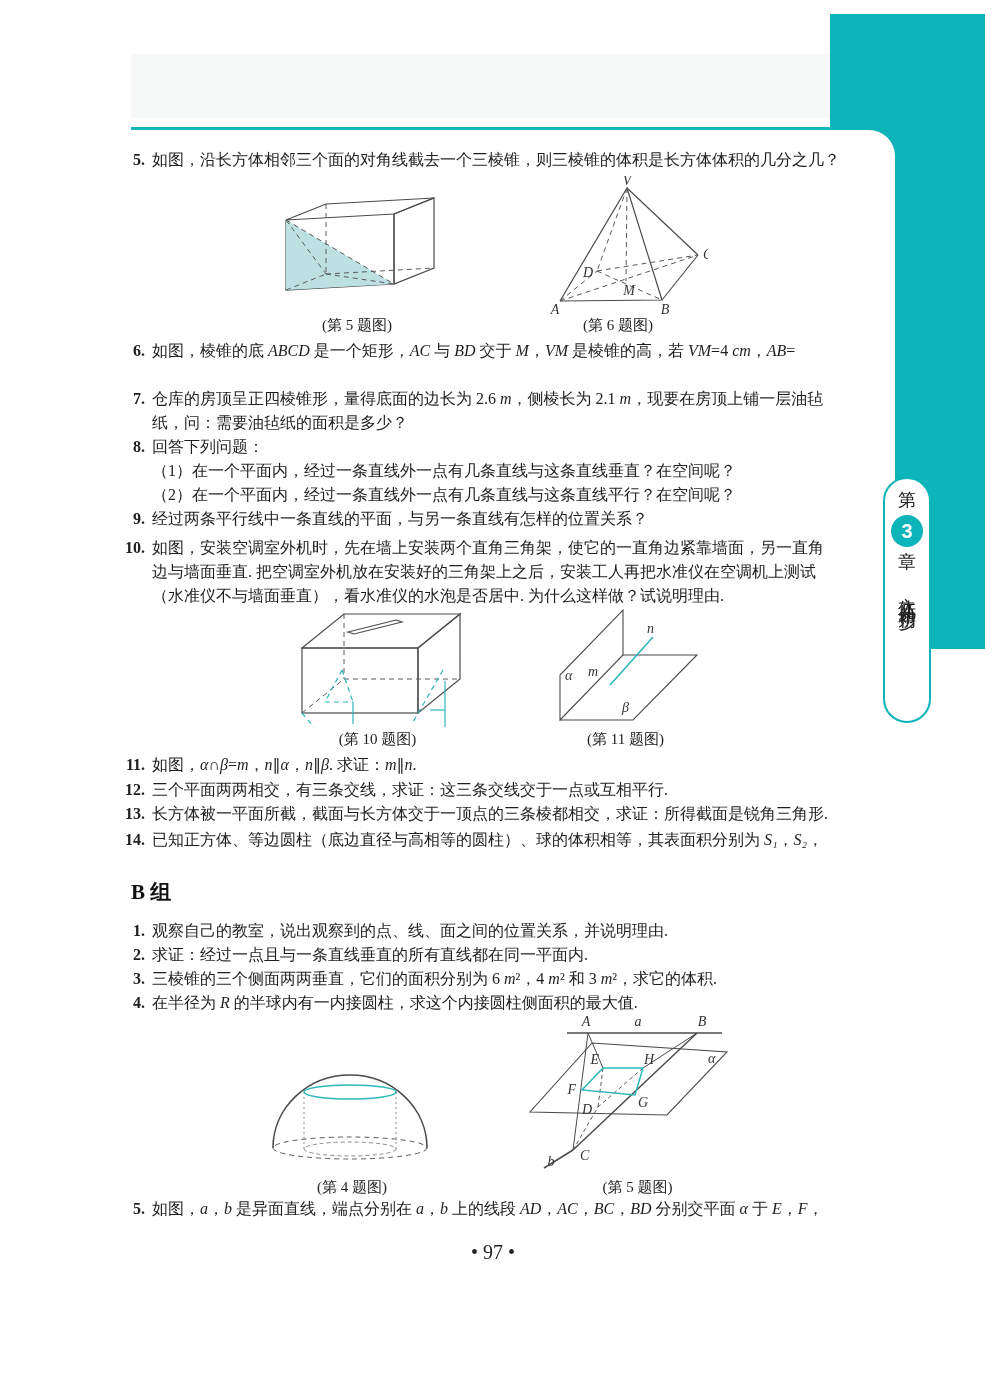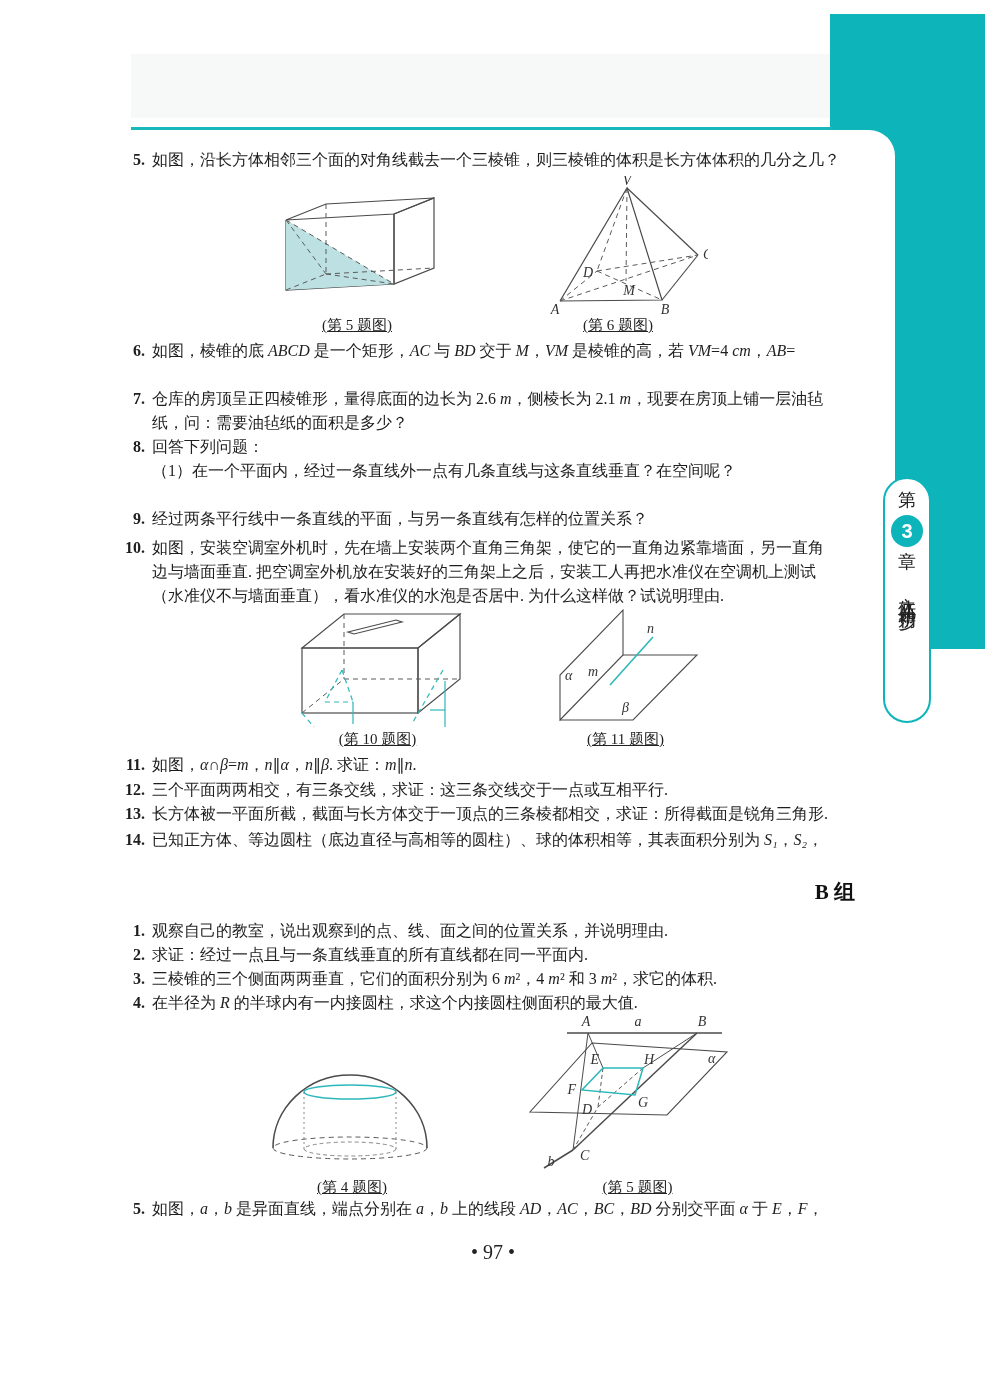--- a/index.html
+++ b/index.html
@@ -19,24 +19,24 @@
   .tab-num{width:32px;height:32px;border-radius:50%;background:#0db4ba;color:#fff;text-align:center;
            line-height:32px;font-family:"Liberation Sans",sans-serif;font-weight:bold;font-size:20px;margin:3px 0;}
   .tab-title{writing-mode:vertical-rl;text-orientation:upright;font-size:18px;letter-spacing:3px;
              color:#222;margin-top:9px;}
   
   .prob{position:absolute;left:152px;font-size:16px;color:#1e1e1e;}
   .pline{line-height:24px;white-space:nowrap;}
   .pnum{position:absolute;right:100%;padding-right:7px;font-weight:bold;line-height:24px;
         font-family:"Liberation Serif",serif;}
   .mv{font-family:"Liberation Serif",serif;font-style:italic;}
-  .bhead{position:absolute;left:131px;top:878px;width:724px;text-align:right;font-size:21px;
+  .bhead{position:absolute;left:131px;top:878px;width:724px;text-align:left;font-size:21px;
          font-weight:bold;color:#111;}
   .pageno{position:absolute;left:131px;top:1241px;width:724px;text-align:center;font-size:20px;color:#222;}
-  .caption{position:absolute;font-size:15px;color:#222;text-align:center;white-space:nowrap;text-decoration:underline;}
+  .caption{position:absolute;font-size:15px;color:#222;text-align:center;white-space:nowrap;}
   .fig{position:absolute;}
   svg text{font-family:"Liberation Serif",serif;font-style:italic;font-size:14px;fill:#333;}
 </style>
 </head>
 <body>
 
 <div class="page">
 
   <div class="teal-block"></div>
   <div class="white-panel"></div>
@@ -63,20 +63,21 @@
   <div class="prob" style="top:387px">
     <span class="pnum">7.</span>
     <div class="pline">仓库的房顶呈正四棱锥形，量得底面的边长为 2.6 <i class="mv">m</i>，侧棱长为 2.1 <i class="mv">m</i>，现要在房顶上铺一层油毡</div>
     <div class="pline">纸，问：需要油毡纸的面积是多少？</div>
   </div>
 
   <div class="prob" style="top:435px">
     <span class="pnum">8.</span>
     <div class="pline">回答下列问题：</div>
     <div class="pline">（1）在一个平面内，经过一条直线外一点有几条直线与这条直线垂直？在空间呢？</div>
+    <div class="pline">（2）在一个平面内，经过一条直线外一点有几条直线与这条直线平行？在空间呢？</div>
   </div>
 
   <div class="prob" style="top:507px">
     <span class="pnum">9.</span>
     <div class="pline">经过两条平行线中一条直线的平面，与另一条直线有怎样的位置关系？</div>
   </div>
 
   <div class="prob" style="top:536px">
     <span class="pnum">10.</span>
     <div class="pline">如图，安装空调室外机时，先在墙上安装两个直角三角架，使它的一直角边紧靠墙面，另一直角</div>

